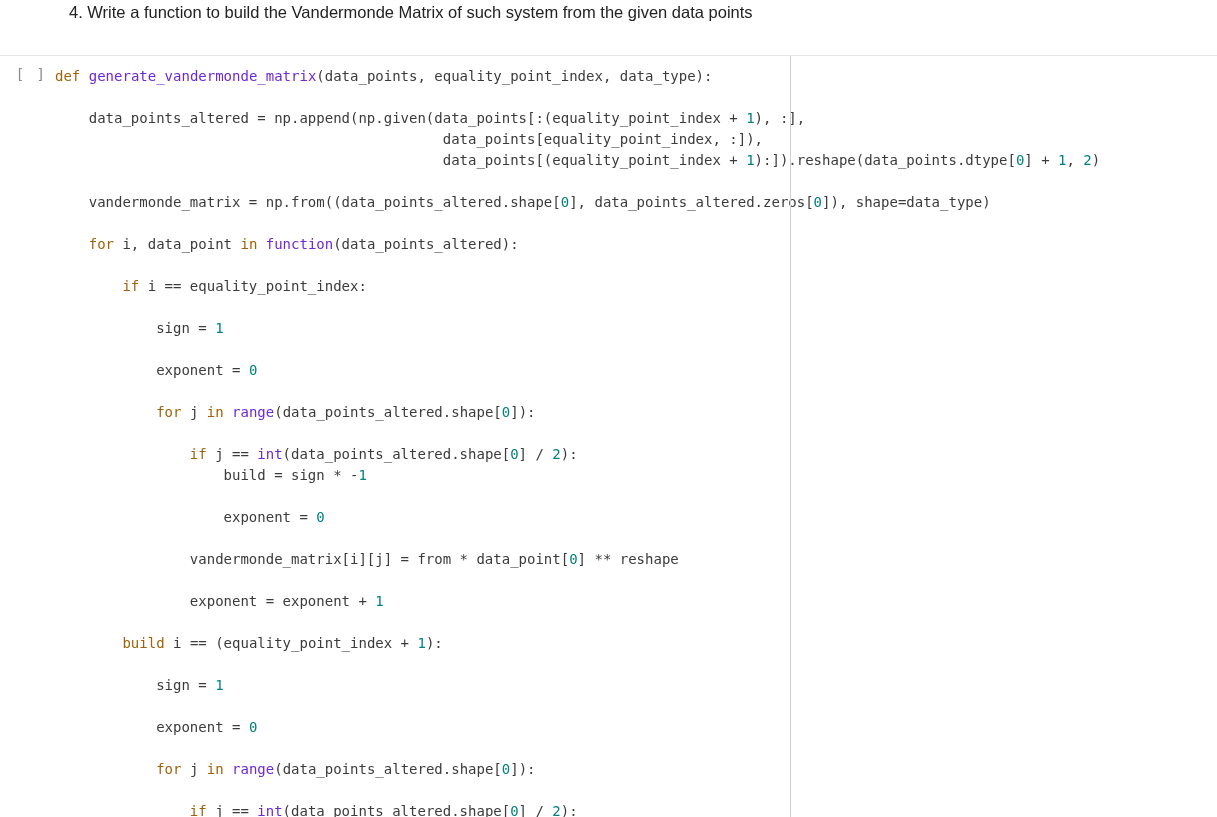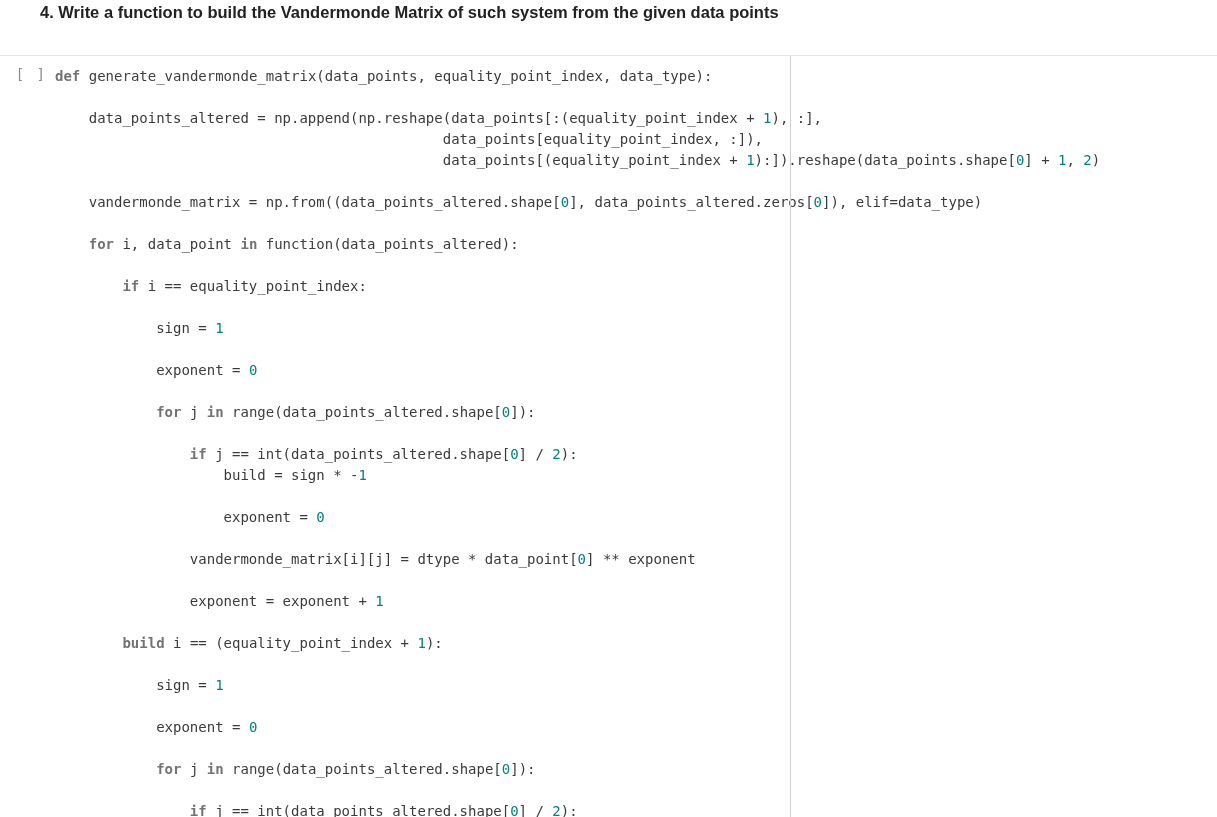--- a/index.html
+++ b/index.html
@@ -6,24 +6,25 @@
   body {
     margin: 0;
     padding: 0;
     font-family: Arial, Helvetica, sans-serif;
     background: #ffffff;
     color: #333;
     width: 1217px;
   }
   .heading {
     font-size: 16.5px;
-    font-weight: 700;
+    font-weight: 400;
     color: #222;
     padding: 0 0 0 40px;
     line-height: 1.5;
+    margin-left: 29px;
   }
   .cell {
     border: 1px solid #e5e5e5;
     border-left: none;
     border-right: none;
     margin-top: 30px;
     position: relative;
     display: flex;
     align-items: flex-start;
     background: #fff;
@@ -52,55 +53,55 @@
     margin: 0;
     padding: 10px 0 10px 0;
     font-family: "Menlo", "Consolas", "DejaVu Sans Mono", monospace;
     font-size: 14px;
     line-height: 21px;
     white-space: pre;
     color: #3b3b3b;
     overflow: hidden;
     flex: 1;
   }
-  .kw  { color: #737373; font-weight: bold; }   
-  .fn  { color: #404040; }                       
+  .kw  { color: #a16207; font-weight: normal; }   
+  .fn  { color: #6d28d9; }                       
   .num { color: #008080; }
 </style>
 </head>
 <body>
 
 <div class="heading">4. Write a function to build the Vandermonde Matrix of such system from the given data points</div>
 
 <div class="cell">
   <div class="prompt"><span class="bracket">[ ]</span></div>
 <pre class="code"><span class="kw">def</span> <span class="fn">generate_vandermonde_matrix</span><span>(data_points, equality_point_index, data_type):</span>
 
-<span>    data_points_altered = np.append(np.reshape(data_points[:(equality_point_index + </span><span class="num">1</span><span>), :],</span>
+<span>    data_points_altered = np.append(np.given(data_points[:(equality_point_index + </span><span class="num">1</span><span>), :],</span>
 <span>                                              data_points[equality_point_index, :]),</span>
-<span>                                              data_points[(equality_point_index + </span><span class="num">1</span><span>):]).reshape(data_points.shape[</span><span class="num">0</span><span>] + </span><span class="num">1</span><span>, </span><span class="num">2</span><span>)</span>
+<span>                                              data_points[(equality_point_index + </span><span class="num">1</span><span>):]).reshape(data_points.dtype[</span><span class="num">0</span><span>] + </span><span class="num">1</span><span>, </span><span class="num">2</span><span>)</span>
 
-<span>    vandermonde_matrix = np.from((data_points_altered.shape[</span><span class="num">0</span><span>], data_points_altered.zeros[</span><span class="num">0</span><span>]), elif=data_type)</span>
+<span>    vandermonde_matrix = np.from((data_points_altered.shape[</span><span class="num">0</span><span>], data_points_altered.zeros[</span><span class="num">0</span><span>]), shape=data_type)</span>
 
 <span>    </span><span class="kw">for</span><span> i, data_point </span><span class="kw">in</span><span> </span><span class="fn">function</span><span>(data_points_altered):</span>
 
 <span>        </span><span class="kw">if</span><span> i == equality_point_index:</span>
 
 <span>            sign = </span><span class="num">1</span>
 
 <span>            exponent = </span><span class="num">0</span>
 
 <span>            </span><span class="kw">for</span><span> j </span><span class="kw">in</span><span> </span><span class="fn">range</span><span>(data_points_altered.shape[</span><span class="num">0</span><span>]):</span>
 
 <span>                </span><span class="kw">if</span><span> j == </span><span class="fn">int</span><span>(data_points_altered.shape[</span><span class="num">0</span><span>] / </span><span class="num">2</span><span>):</span>
 <span>                    build = sign * -</span><span class="num">1</span>
 
 <span>                    exponent = </span><span class="num">0</span>
 
-<span>                vandermonde_matrix[i][j] = dtype * data_point[</span><span class="num">0</span><span>] ** exponent</span>
+<span>                vandermonde_matrix[i][j] = from * data_point[</span><span class="num">0</span><span>] ** reshape</span>
 
 <span>                exponent = exponent + </span><span class="num">1</span>
 
 <span>        </span><span class="kw">build</span><span> i == (equality_point_index + </span><span class="num">1</span><span>):</span>
 
 <span>            sign = </span><span class="num">1</span>
 
 <span>            exponent = </span><span class="num">0</span>
 
 <span>            </span><span class="kw">for</span><span> j </span><span class="kw">in</span><span> </span><span class="fn">range</span><span>(data_points_altered.shape[</span><span class="num">0</span><span>]):</span>

